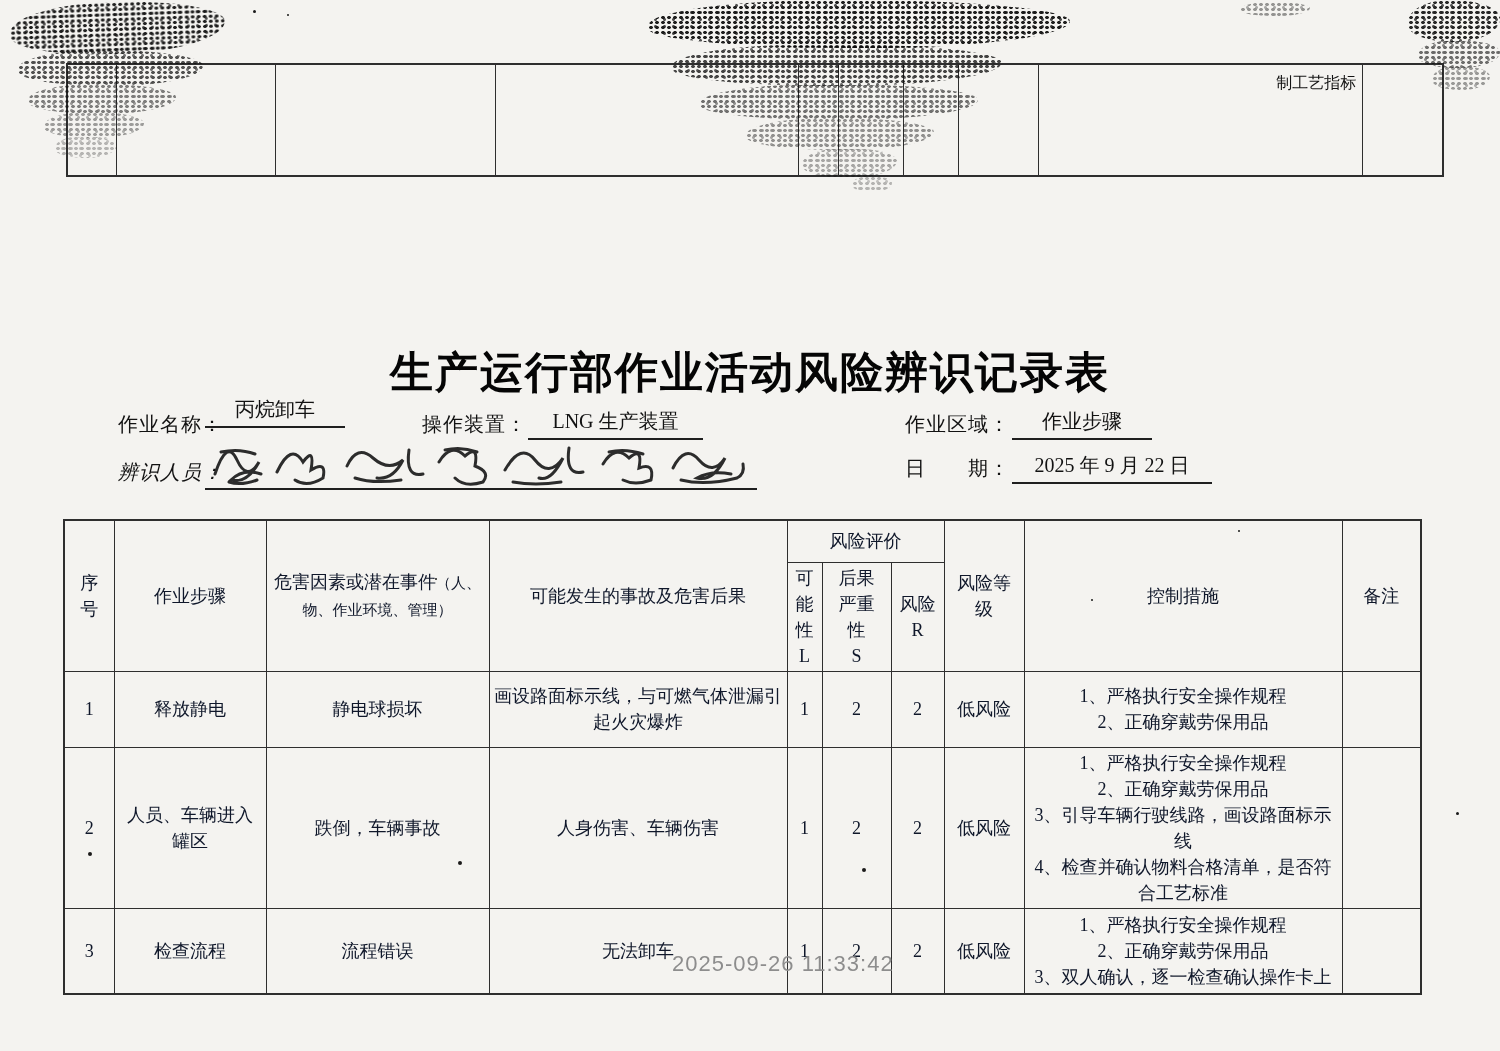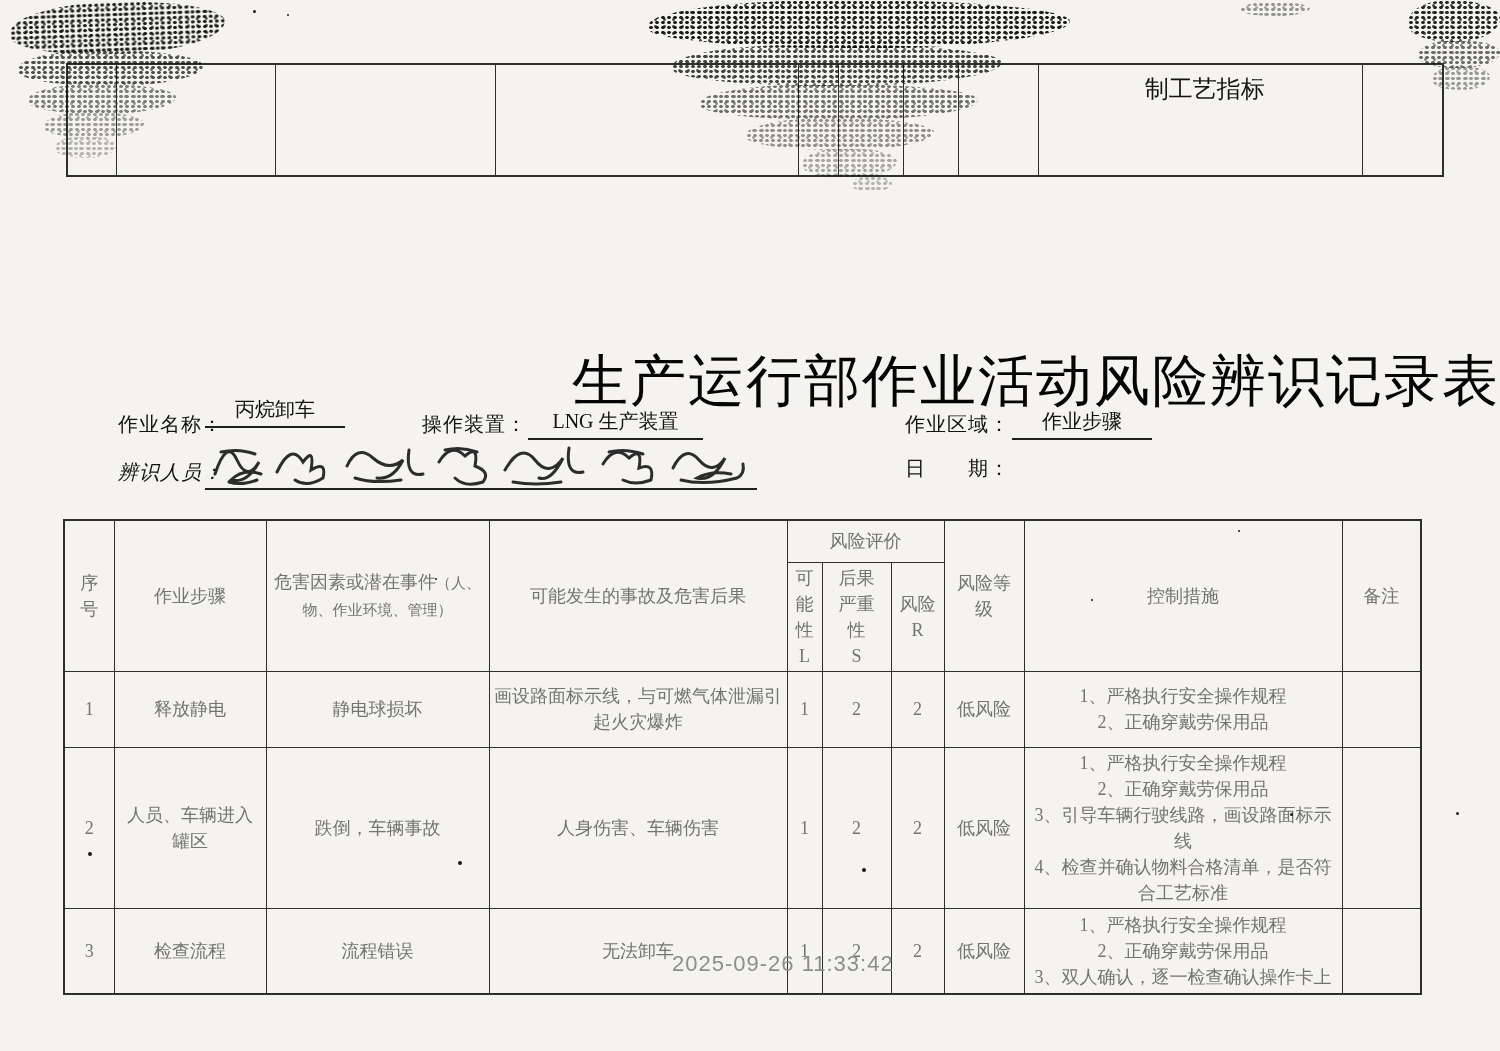--- a/index.html
+++ b/index.html
@@ -27,33 +27,33 @@
   #cont-table {
     position:absolute; left:66px; top:63px; width:1378px; height:114px;
     display:flex; box-sizing:border-box; border:2px solid #2e2e2e;
   }
   #cont-table .c {
     box-sizing:border-box; height:100%;
     border-right:1px solid #2e2e2e;
   }
   #cont-table .c:last-child { border-right:none; }
   #cont-table .c-text {
-    font-size:24px; text-align:center; padding:8px 6px 12px 14px;
+    font-size:16px; text-align:right; padding:8px 6px 12px 14px;
   }
 
   
   .company {
     position:absolute; top:292px; left:0; width:100%; text-align:center;
     font-family:"Liberation Sans","DejaVu Sans",sans-serif;
     font-weight:700; font-size:33px; letter-spacing:3px; color:#0a0a0a;
   }
   .doc-title {
-    position:absolute; top:344px; left:0; width:100%; text-align:right;
+    position:absolute; top:344px; left:0; width:100%; text-align:center;
     font-family:"Liberation Sans","DejaVu Sans",sans-serif;
-    font-weight:400; font-size:56px; letter-spacing:2px; color:#050505;
+    font-weight:700; font-size:43px; letter-spacing:2px; color:#050505;
   }
 
   
   .flabel {
     position:absolute; font-size:20px; letter-spacing:1px; white-space:pre;
   }
   .fvalue {
     position:absolute; font-size:20px; text-align:center;
     border-bottom:2px solid #1f1f1f; padding-bottom:3px; white-space:pre;
   }
@@ -65,21 +65,21 @@
 
   
   #risk-table-wrap { position:absolute; left:63px; top:519px; }
   table.risk {
     border-collapse:collapse; table-layout:fixed; width:1357px;
     border:2px solid #2e2e2e;
   }
   table.risk td {
     border:1px solid #2e2e2e; box-sizing:border-box;
     font-size:18px; line-height:26px; text-align:center; vertical-align:middle;
-    padding:2px 4px; overflow:hidden; color:#737373;
+    padding:2px 4px; overflow:hidden; color:#0f172a;
   }
   td.prewrap { white-space:pre-line; }
   td.vhead { line-height:25px; }
   td.conseq { padding:0 8px; }
   td.measures {
     text-align:left; white-space:pre-line;
     padding:3px 6px 3px 10px; line-height:25px;
   }
   span.paren { font-size:15px; }
 
@@ -169,20 +169,21 @@
       <path d="M300,36 Q316,8 330,26 T358,24 Q346,48 334,44 M364,14 Q360,42 378,38"></path>
       <path d="M308,48 Q330,52 356,48"></path>
       <path d="M398,30 Q410,10 424,24 Q438,12 434,34 Q450,28 446,46 Q430,52 418,46"></path>
       <path d="M404,18 Q420,14 438,20"></path>
       <path d="M468,34 Q480,10 494,26 T520,24 Q508,48 492,44 Q506,36 526,40"></path>
       <path d="M476,46 Q500,52 532,44 Q540,40 538,30"></path>
     </svg>
   </div>
 
   <div class="flabel" style="left:905px; top:455px;">日　　期：</div>
+  <div class="fvalue" style="left:1012px; top:452px; width:200px;">2025 年 9 月 22 日</div>
 
   <div id="risk-table-wrap">
     <table class="risk">
       <colgroup>
         <col style="width:50px;">
           <col style="width:152px;">
           <col style="width:223px;">
         <col style="width:298px;">
           <col style="width:35px;">
           <col style="width:69px;">

